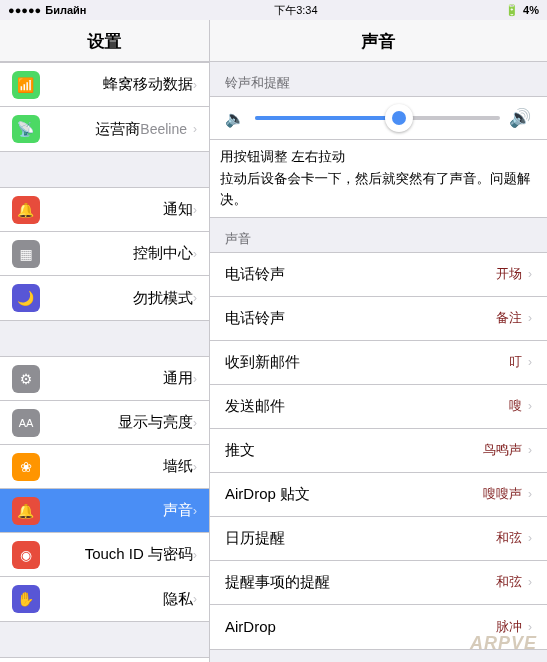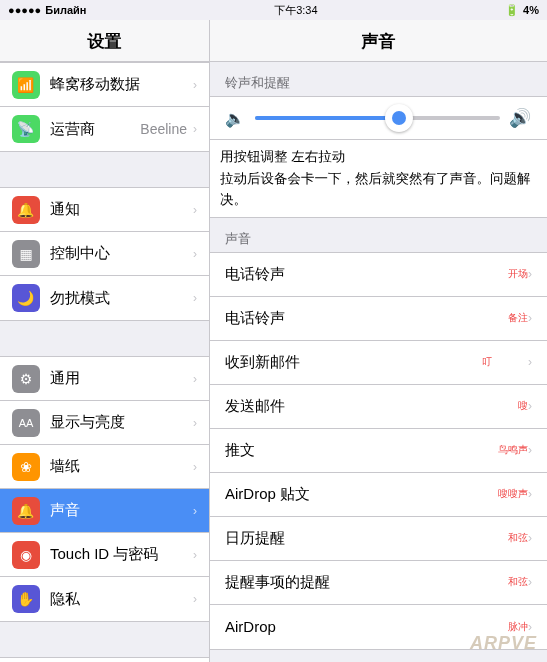--- a/index.html
+++ b/index.html
@@ -81,20 +81,21 @@
       align-items: center;
       justify-content: center;
       flex-shrink: 0;
       font-size: 15px;
       color: #fff;
     }
     .item-label {
       flex: 1;
       font-size: 15px;
       color: #000;
+      text-align: right;
     }
     .item-value {
       font-size: 14px;
       color: #8e8e93;
       margin-right: 6px;
     }
     .item-chevron {
       font-size: 12px;
       color: #c7c7cc;
     }
@@ -193,22 +194,23 @@
       border-bottom: 1px solid #c8c7cc;
       background: #fff;
     }
     .settings-row:last-child { border-bottom: none; }
     .row-label {
       flex: 1;
       font-size: 15px;
       color: #000;
     }
     .row-value {
-      font-size: 10px;
-      color: #ef4444;
+      font-size: 13px;
+      color: #7f1d1d;
+      margin-right: 6px;
     }
     .row-chevron {
       font-size: 12px;
       color: #c7c7cc;
     }
 
     
     .watermark {
       position: absolute;
       bottom: 8px;
@@ -356,21 +358,21 @@
         <div class="settings-row" style="border-bottom: 1px solid rgb(200, 199, 204);">
     <span class="row-label">电话铃声</span>
     <span class="row-value">开场</span>
     <span class="row-chevron">›</span>
   </div>
         <div class="settings-row" style="border-bottom: 1px solid rgb(200, 199, 204);">
     <span class="row-label">电话铃声</span>
     <span class="row-value">备注</span>
     <span class="row-chevron">›</span>
   </div>
-        <div class="settings-row" style="border-bottom: 1px solid rgb(200, 199, 204); gap: 36px;">
+        <div class="settings-row" style="border-bottom: 1px solid rgb(200, 199, 204);">
     <span class="row-label">收到新邮件</span>
     <span class="row-value">叮</span>
     <span class="row-chevron">›</span>
   </div>
         <div class="settings-row" style="border-bottom: 1px solid rgb(200, 199, 204);">
     <span class="row-label">发送邮件</span>
     <span class="row-value">嗖</span>
     <span class="row-chevron">›</span>
   </div>
         <div class="settings-row" style="border-bottom: 1px solid rgb(200, 199, 204);">

